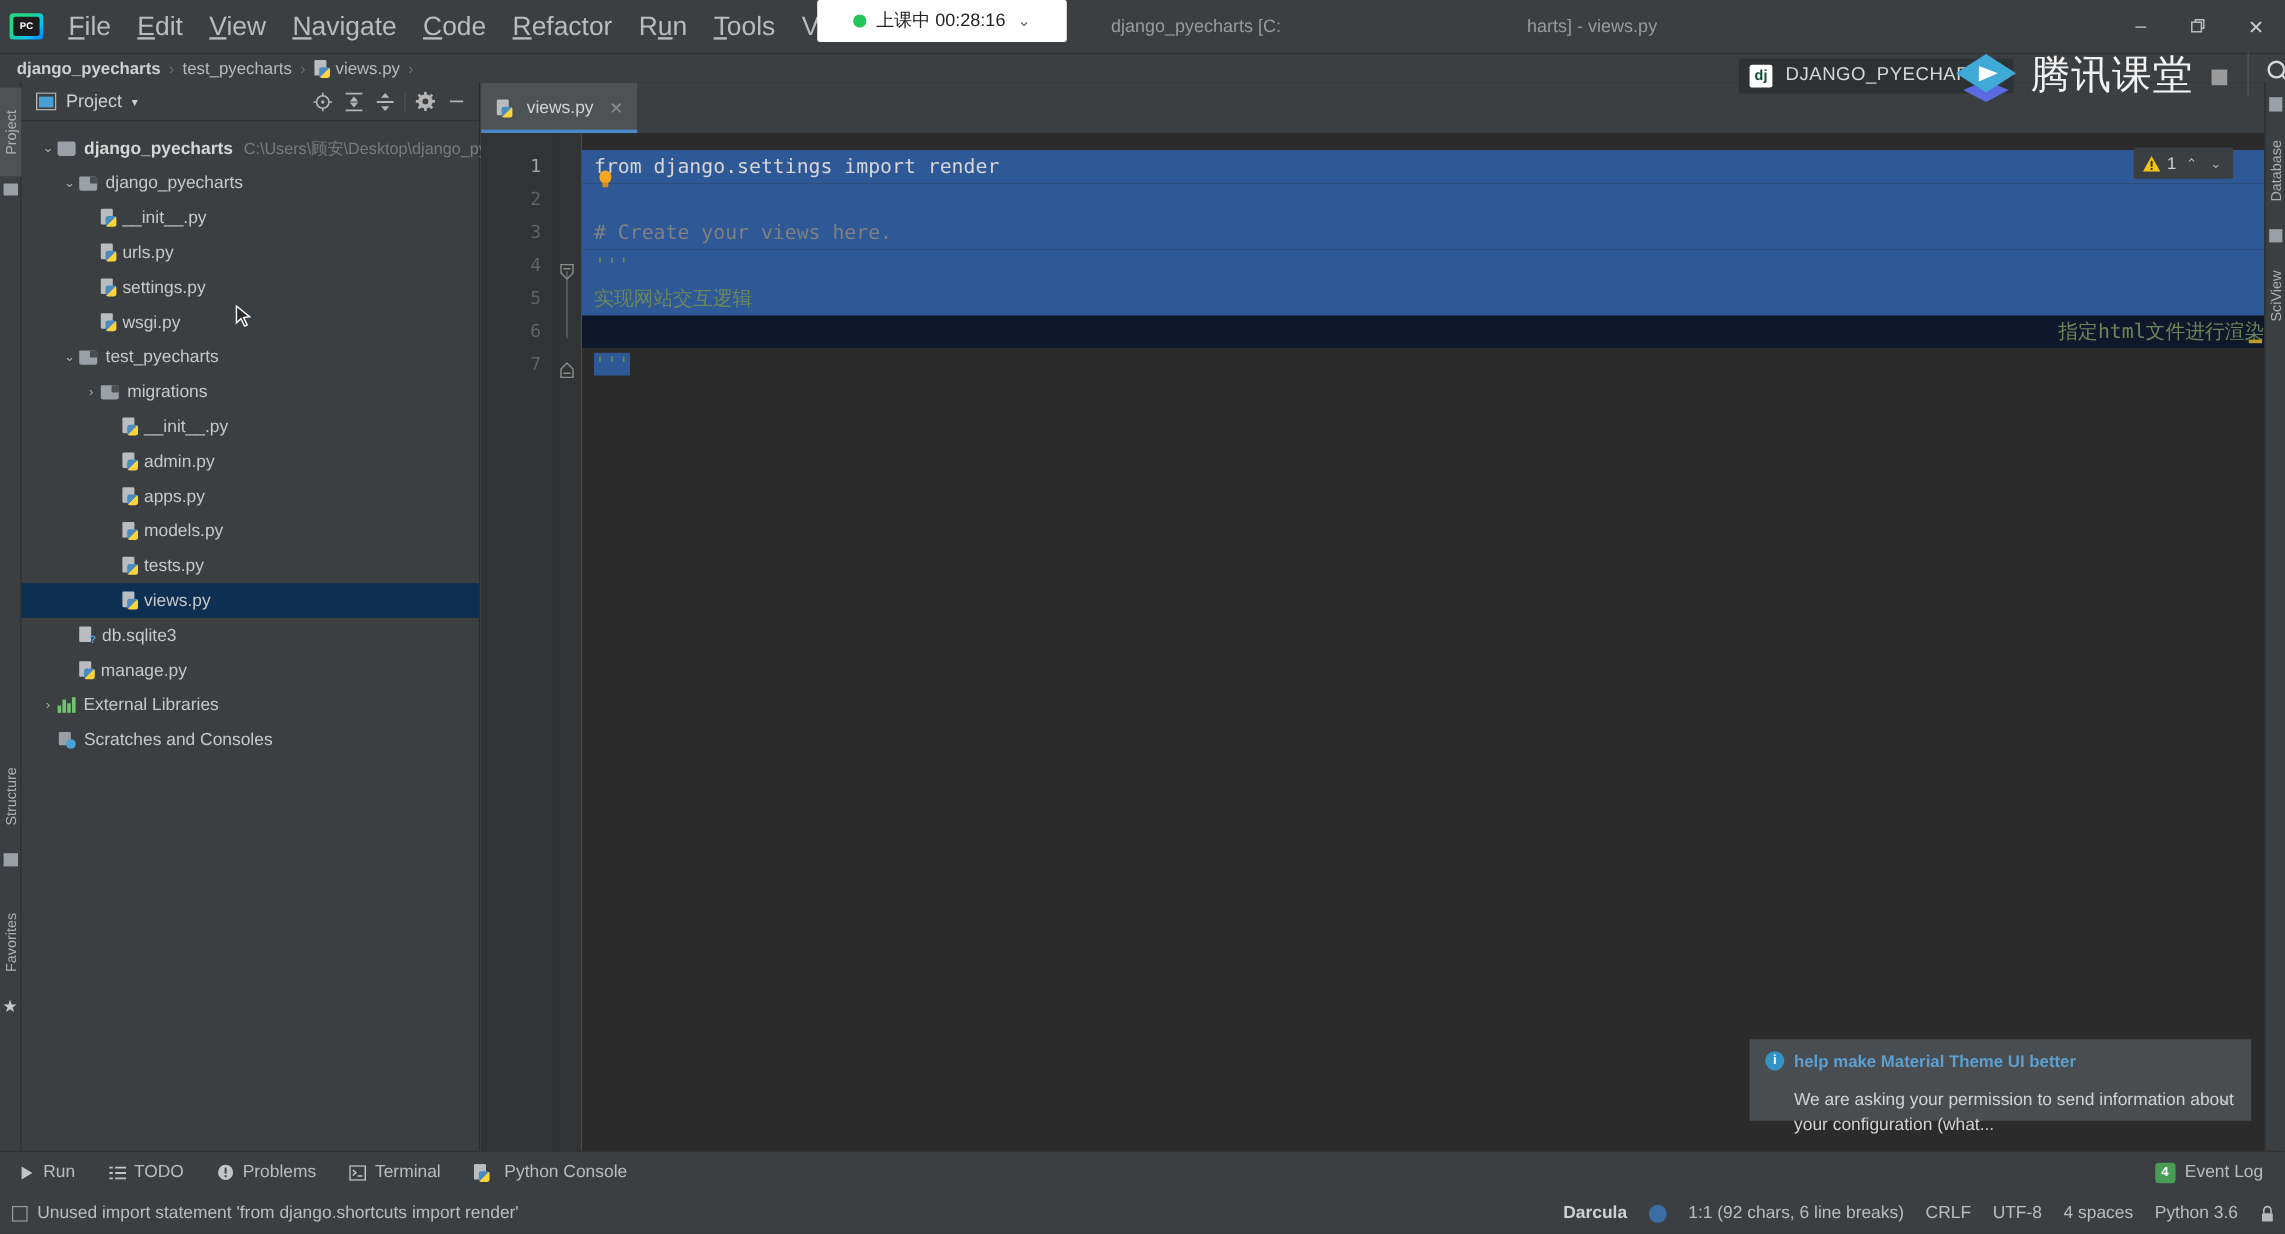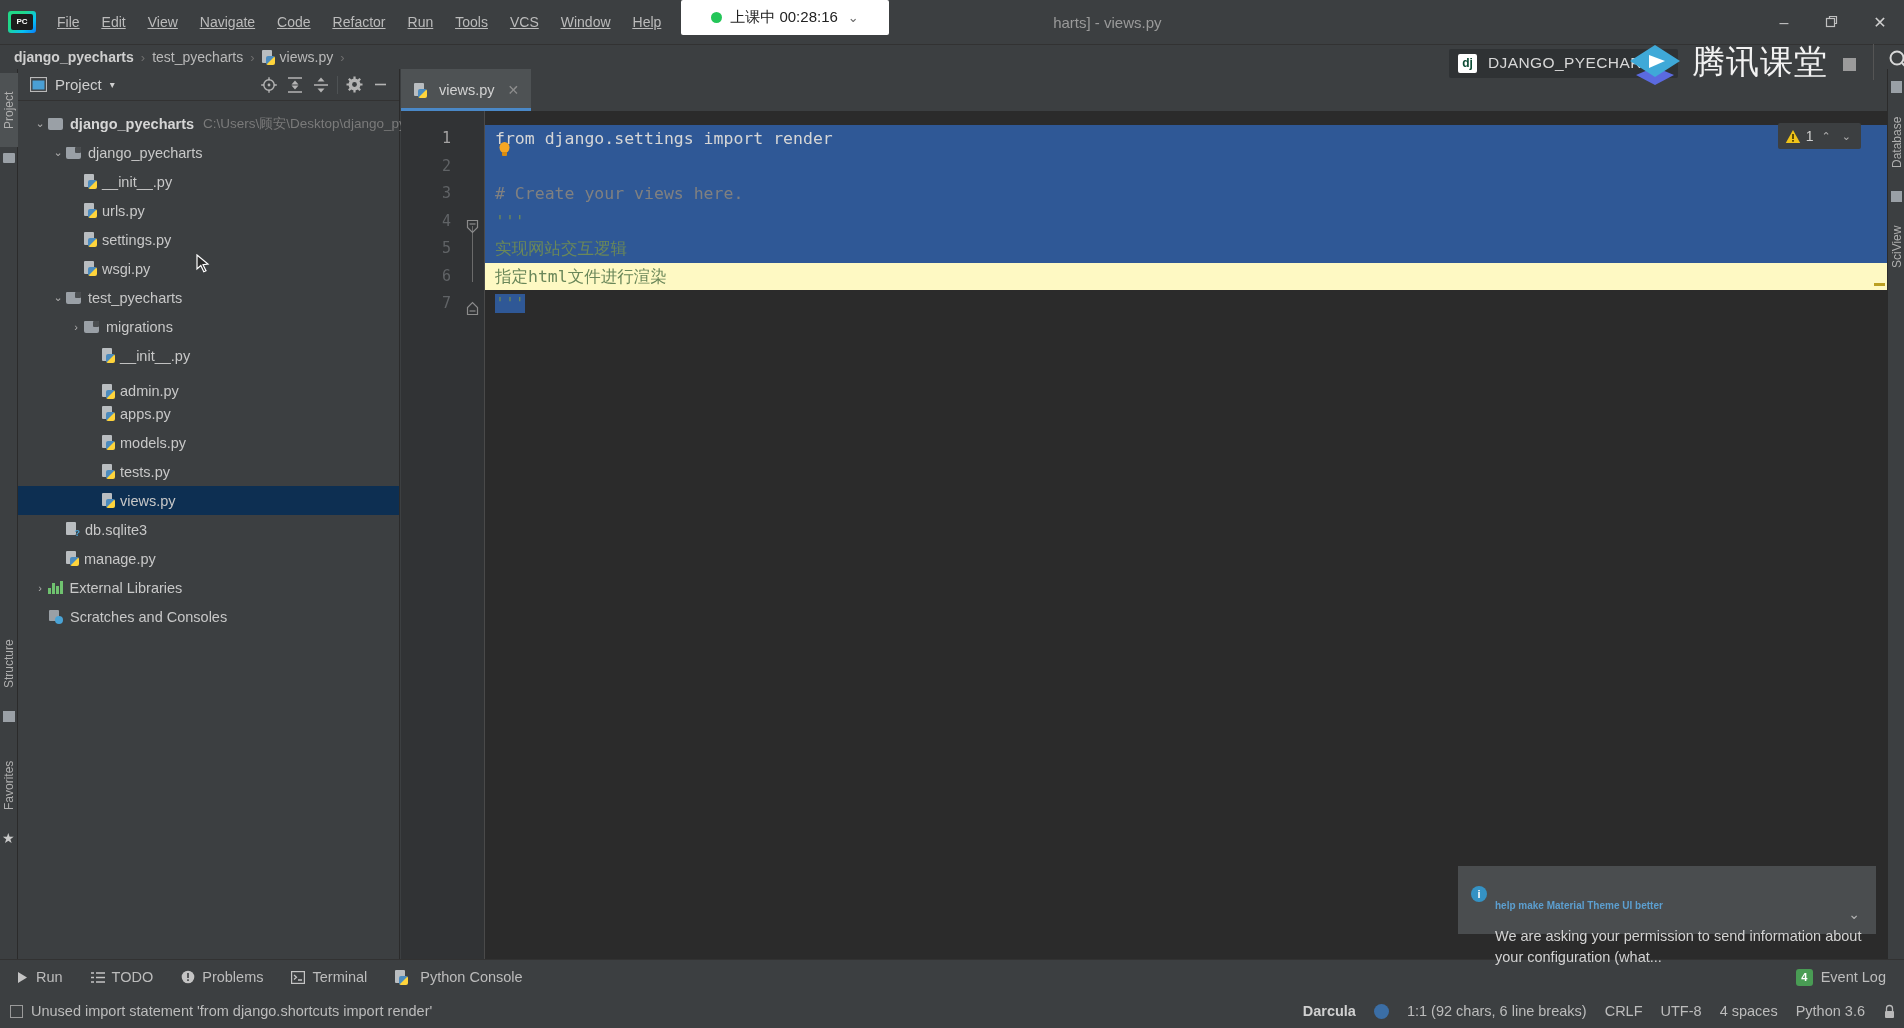--- a/index.html
+++ b/index.html
@@ -22,21 +22,21 @@
     width: 28px; height: 22px; margin-left: 8px; margin-right: 10px;
     border-radius: 3px; position: relative; flex: 0 0 auto;
     background: linear-gradient(135deg,#21d789 0%,#21d789 35%,#07c3f2 70%,#087cfa 100%);
   }
   .pc-logo .inner {
     position: absolute; left: 3px; top: 3px; right: 3px; bottom: 3px;
     background: #1d1d1d; border-radius: 2px;
     color: #fff; font-size: 8px; line-height: 16px; text-align: center; font-weight: bold;
   }
   .menu-item {
-    font-size: 14px; color: #bbbbbb; padding: 4px 11px; cursor: default; white-space: nowrap; text-decoration: underline;
+    font-size: 22px; color: #bbbbbb; padding: 4px 11px; cursor: default; white-space: nowrap;
   }
   .menu-item u { text-decoration: underline; }
   .win-title {
     margin-left: 34px; font-size: 15px; color: #9a9a9a; white-space: nowrap;
   }
   .win-ctrls {
     position: absolute; right: 0; top: 0; height: 45px; display: flex; align-items: center;
   }
   .win-btn {
     width: 48px; height: 45px; display: flex; align-items: center; justify-content: center;
@@ -225,21 +225,21 @@
   .notif {
     position: absolute; left: 1458px; top: 866px; width: 418px; height: 68px;
     background: #4a4d4f; z-index: 50; padding: 10px 12px 0 13px;
   }
   .notif .hdr { display: flex; align-items: center; gap: 8px; }
   .notif .i-ico {
     width: 16px; height: 16px; border-radius: 50%; background: #3592c4; color: #fff;
     font-size: 11px; font-weight: bold; display: flex; align-items: center; justify-content: center;
     flex: 0 0 16px;
   }
-  .notif .title { font-size: 10px; color: #5c9fd0; font-weight: bold; margin-top: 24px; }
+  .notif .title { font-size: 14px; color: #5c9fd0; font-weight: bold; }
   .notif .body { font-size: 14.5px; color: #d3d3d3; line-height: 21px; margin-left: 24px; margin-top: 15px; }
   .notif .chev { position: absolute; right: 16px; bottom: 12px; color: #b0b0b0; font-size: 14px; }
 
   
   .bottombar {
     position: absolute; left: 0; top: 959px; width: 1904px; height: 35px;
     background: #3c3f41; display: flex; align-items: center; padding-left: 16px;
     border-top: 1px solid #323232;
   }
   .bt-item { display: flex; align-items: center; gap: 7px; margin-right: 28px; font-size: 14.5px; color: #bcbcbc; }
@@ -408,21 +408,21 @@
         <div class="trow" style="padding-left: 50px;">
           <span class="arrow">›</span>
           <span class="folder mod"></span>
           <span class="fname">migrations</span>
         </div>
         <div class="trow" style="padding-left: 68px;">
           <span class="arrow none">›</span>
           <span class="py-ico"></span>
           <span class="fname">__init__.py</span>
         </div>
-        <div class="trow" style="padding-left: 68px; align-items: flex-end;">
+        <div class="trow" style="padding-left: 68px;">
           <span class="arrow none">›</span>
           <span class="py-ico"></span>
           <span class="fname">admin.py</span>
         </div>
         <div class="trow" style="padding-left: 68px;">
           <span class="arrow none">›</span>
           <span class="py-ico"></span>
           <span class="fname">apps.py</span>
         </div>
         <div class="trow" style="padding-left: 68px;">
@@ -507,21 +507,21 @@
       <div class="codetext" id="codebody">
         <svg class="bulb" viewBox="0 0 15 18">
           <ellipse cx="7.5" cy="6.5" rx="5" ry="5.5" fill="#f5a623"></ellipse>
           <rect x="5" y="11" width="5" height="4" rx="1" fill="#d88b10"></rect>
         </svg>
       <div class="cline" style="background: rgb(47, 88, 150);"><span class="tok-plain">from django.settings import render</span></div>
           <div class="cline" style="background: rgb(47, 88, 150);"><span class="tok-plain"></span></div>
           <div class="cline" style="background: rgb(47, 88, 150);"><span class="tok-comment"># Create your views here.</span></div>
           <div class="cline" style="background: rgb(47, 88, 150);"><span class="tok-str">'''</span></div>
           <div class="cline" style="background: rgb(47, 88, 150);"><span class="tok-str">实现网站交互逻辑</span></div>
-          <div class="cline" style="background: #fef9c3;"><span class="tok-str">指定html文件进行渲染</span></div>
+          <div class="cline" style="background: #0f172a; text-align: right;"><span class="tok-str">指定html文件进行渲染</span></div>
           <div class="cline"><span class="tok-str sel-band">'''</span></div>
         </div>
 
       <div class="warnbox">
         <svg width="16" height="15" viewBox="0 0 16 15">
           <path d="M8 1L15.2 14H0.8z" fill="#f0c419"></path>
           <rect x="7.2" y="5" width="1.6" height="5" fill="#3c2f00"></rect>
           <rect x="7.2" y="11" width="1.6" height="1.7" fill="#3c2f00"></rect>
         </svg>
         <span class="cnt">1</span>

